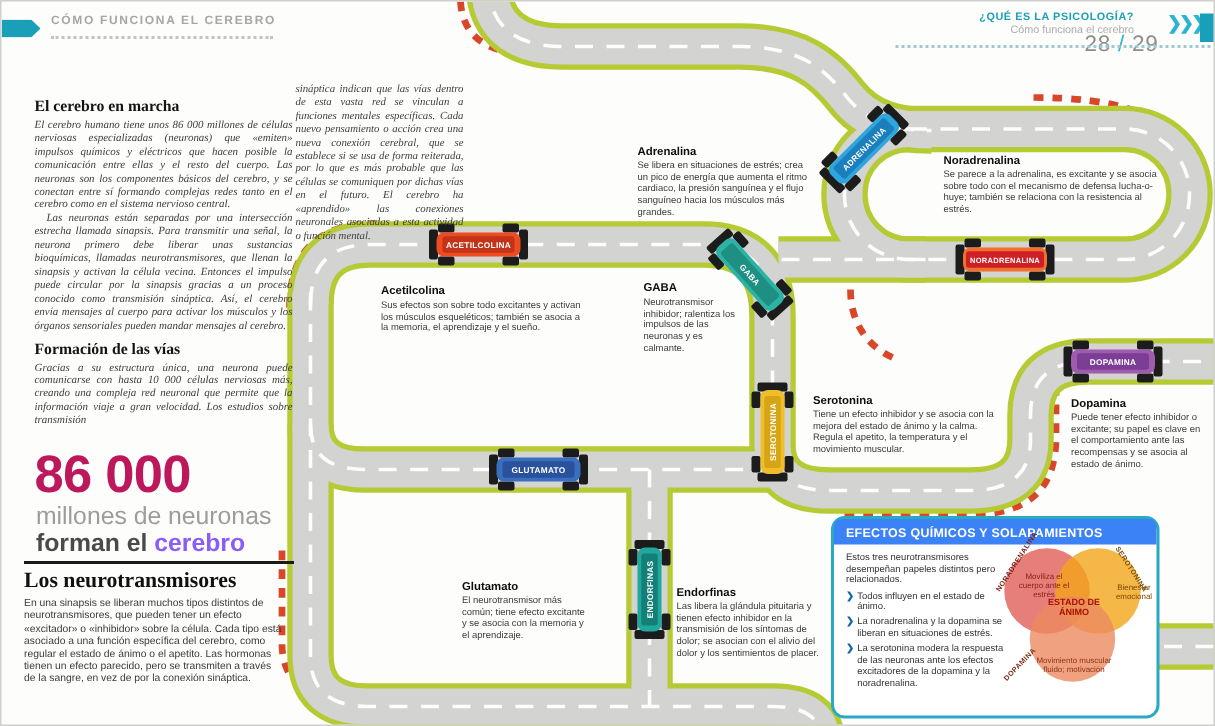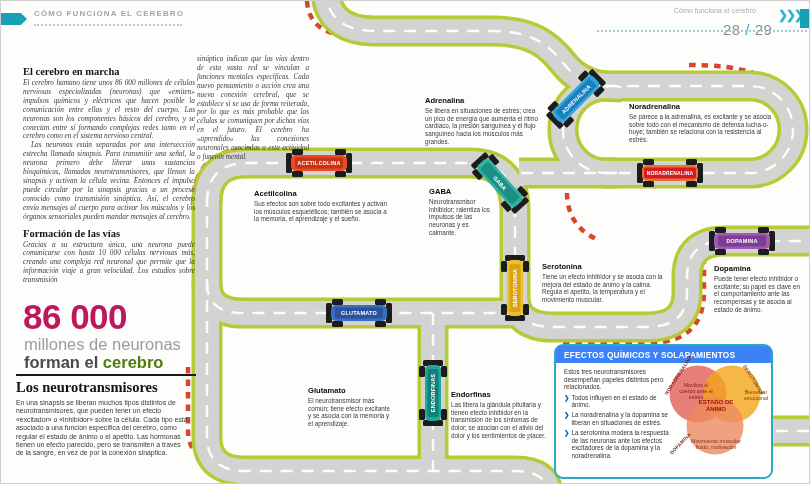--- a/index.html
+++ b/index.html
@@ -23,21 +23,21 @@
   .dots-right{left:596px;top:29px;width:210px;border-top:2px dotted #9fc7d4;}
 
   
   .serifcol{font-family:"Liberation Serif",serif;color:#3d3d3d;}
   .col-h{font-family:"Liberation Serif",serif;font-weight:bold;color:#141414;font-size:10.5px;margin:13px 0 2px 0;}
   .col-p{font-size:7.3px;line-height:8.9px;margin:0;text-align:justify;font-style:italic;}
   .col-p.ind{text-indent:8px;}
   .bignum{left:22px;top:298px;color:#be185d;font-weight:bold;font-size:35px;letter-spacing:-.5px;line-height:35px;}
   .bigl2{left:23px;top:334px;color:#9c9c9c;font-weight:normal;font-size:16.5px;}
   .bigl3{left:23px;top:352px;font-weight:bold;font-size:16.5px;color:#4a4a4a;}
-  .bigl3 .lt{color:#4d7c0f;}
+  .bigl3 .lt{color:#8b5cf6;}
   .rule{left:15px;top:373px;width:180px;border-top:2px solid #1a1a1a;}
   .nt-title{left:15px;top:378px;font-family:"Liberation Serif",serif;font-weight:bold;font-size:14.5px;color:#111;}
   .nt-body{left:15px;top:398px;width:172px;font-size:6.9px;line-height:8.4px;color:#3a3a3a;}
 
   
   .ann h4{margin:0 0 2px 0;font-size:7.6px;font-weight:bold;color:#0d0d0d;}
   .ann p{margin:0;font-size:6.3px;line-height:7.7px;color:#3a3a3a;}
 
   
   svg.map{position:absolute;left:0;top:0;}
@@ -206,20 +206,21 @@
       <rect x="-28" y="-8" width="56" height="16" rx="5" fill="#1fa89b"></rect>
       <rect x="-24" y="-5.5" width="48" height="11" rx="2" fill="#128077"></rect>
       <text class="tl" y="2.2">ENDORFINAS</text>
     </g>
   </svg>
 
   <div class="abs tab-left"></div>
   <div class="abs hdr-left">CÓMO FUNCIONA EL CEREBRO</div>
   <div class="abs dots-left"></div>
   <div class="abs hdr-right">
+    <div class="t">¿QUÉ ES LA PSICOLOGÍA?</div>
     <div class="s">Cómo funciona el cerebro</div>
   </div>
   <div class="abs pagenums"><span>28</span> <span class="sl">/</span> <span>29</span></div>
   <div class="abs chev">❯❯❯</div>
   <div class="abs tab-right"></div>
   <div class="abs dots-right"></div>
 
   <div class="abs serifcol" style="left:22px;top:52px;width:172px;">
     <h3 class="col-h">El cerebro en marcha</h3>
     <p class="col-p">El cerebro humano tiene unos 86 000 millones de células nerviosas especializadas (neuronas) que «emiten» impulsos químicos y eléctricos que hacen posible la comunicación entre ellas y el resto del cuerpo. Las neuronas son los componentes básicos del cerebro, y se conectan entre sí formando complejas redes tanto en el cerebro como en el sistema nervioso central.</p>

